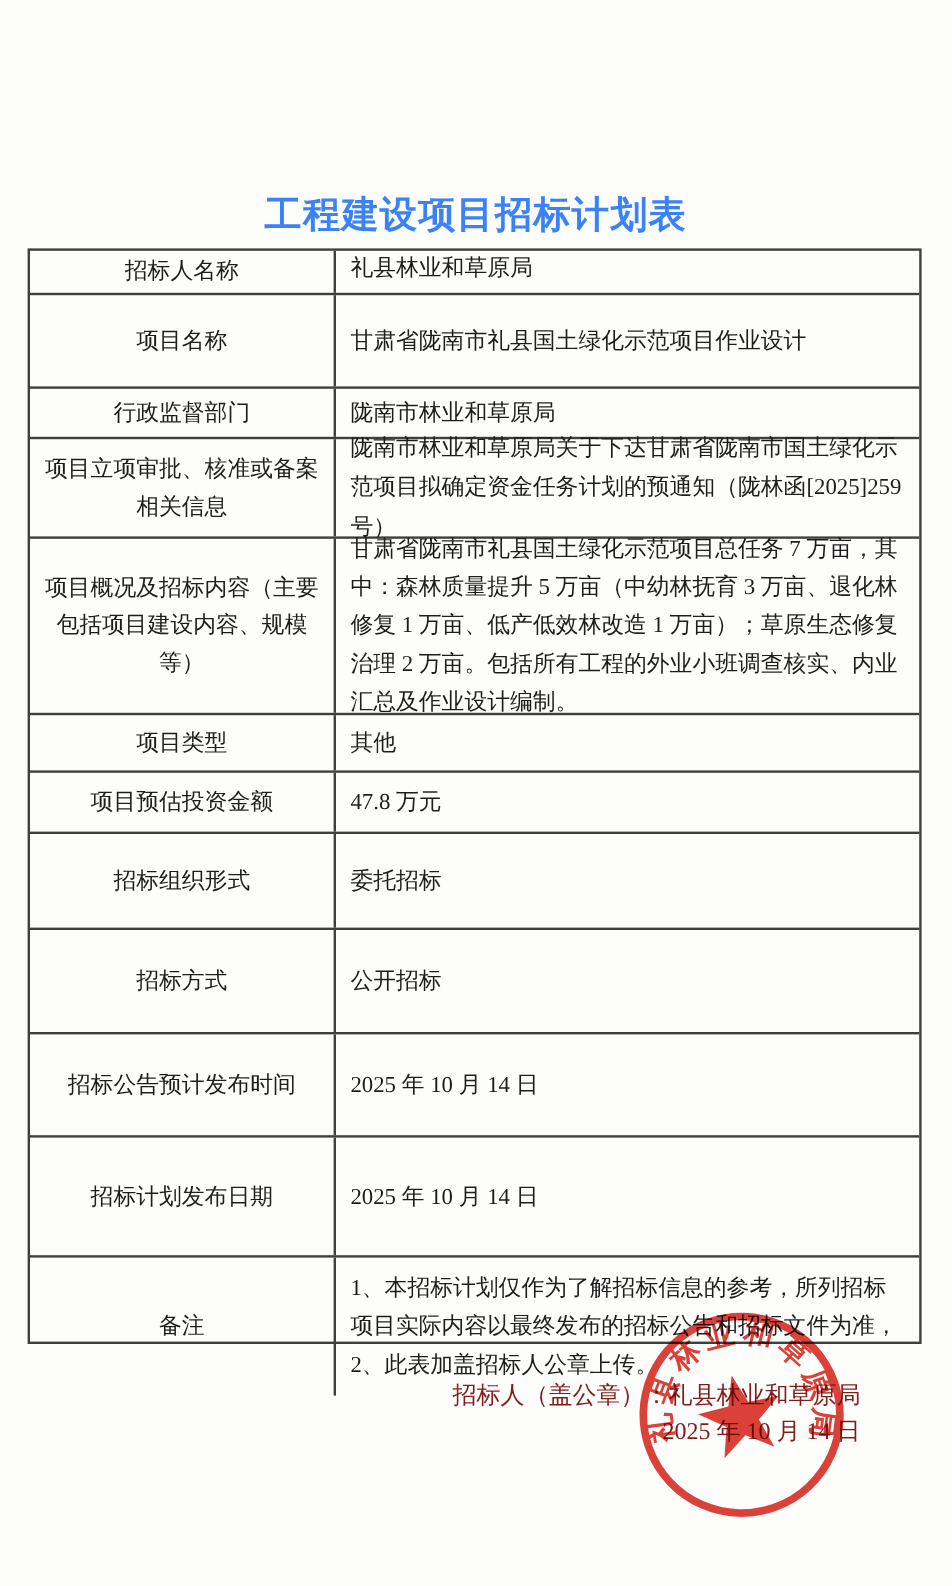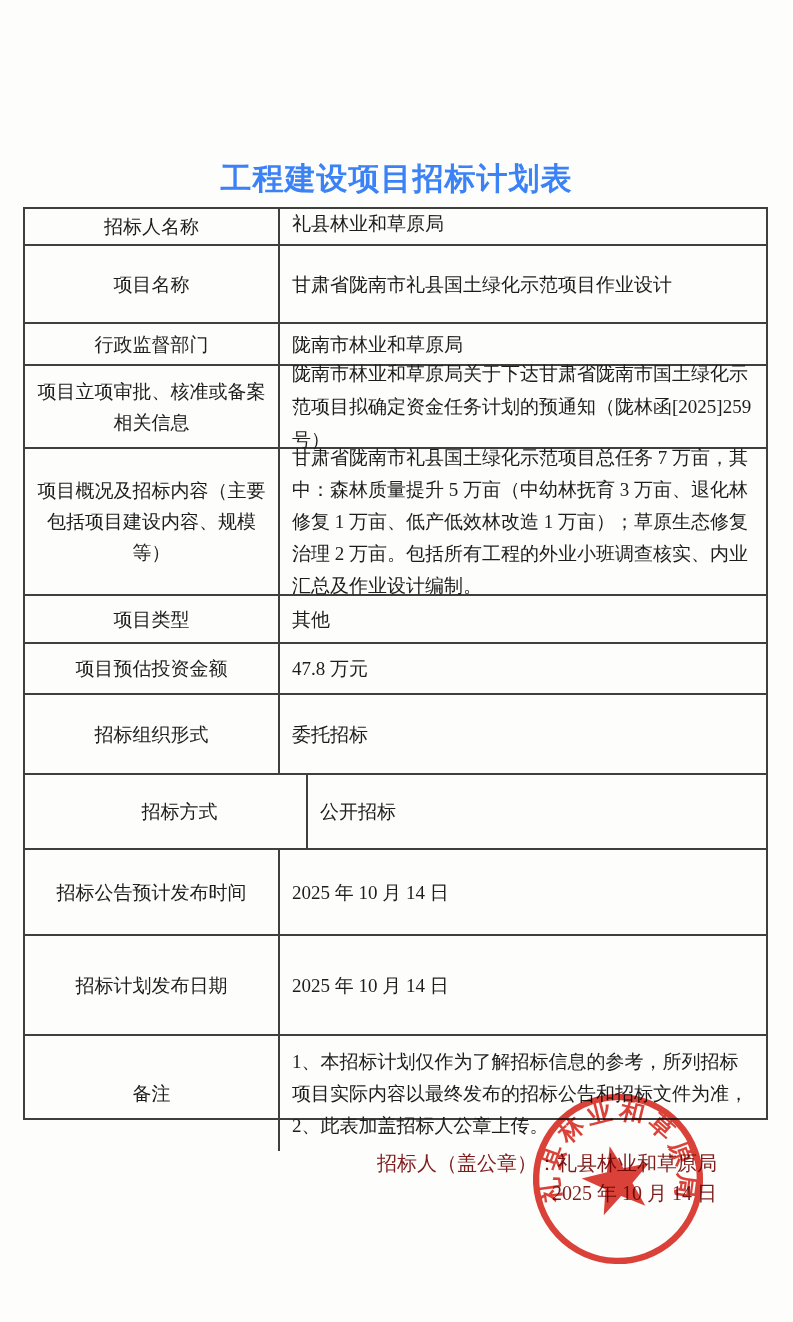--- a/index.html
+++ b/index.html
@@ -32,21 +32,21 @@
   }
   .cell.value{
     flex:1 1 auto;justify-content:flex-start;text-align:left;
     font-size:19px;line-height:33px;padding:4px 10px 4px 12px;
   }
   
   .row.r1{height:37px;align-items:flex-end;}  .row.r2{height:78px;}
   .row.r3{height:42px;}  .row.r4{height:83px;}
   .row.r5{height:147px;} .row.r6{height:48px;}
   .row.r7{height:51px;}  .row.r8{height:80px;}
-  .row.r9{height:75px;padding-left:28px;}  .row.r10{height:86px;}
+  .row.r9{height:87px;}  .row.r10{height:86px;}
   .row.r11{height:100px;} .row.r12{height:115px;}
   .row.r12 .cell.value{white-space:pre-line;line-height:32px;}
   .row.r5 .cell.value{line-height:32px;}
 
   .signature{
     position:absolute;top:1148px;right:76px;text-align:right;
     font-size:20px;line-height:30px;color:#7f1d1d;
   }
   .signature .sig-line{white-space:nowrap;}
 

